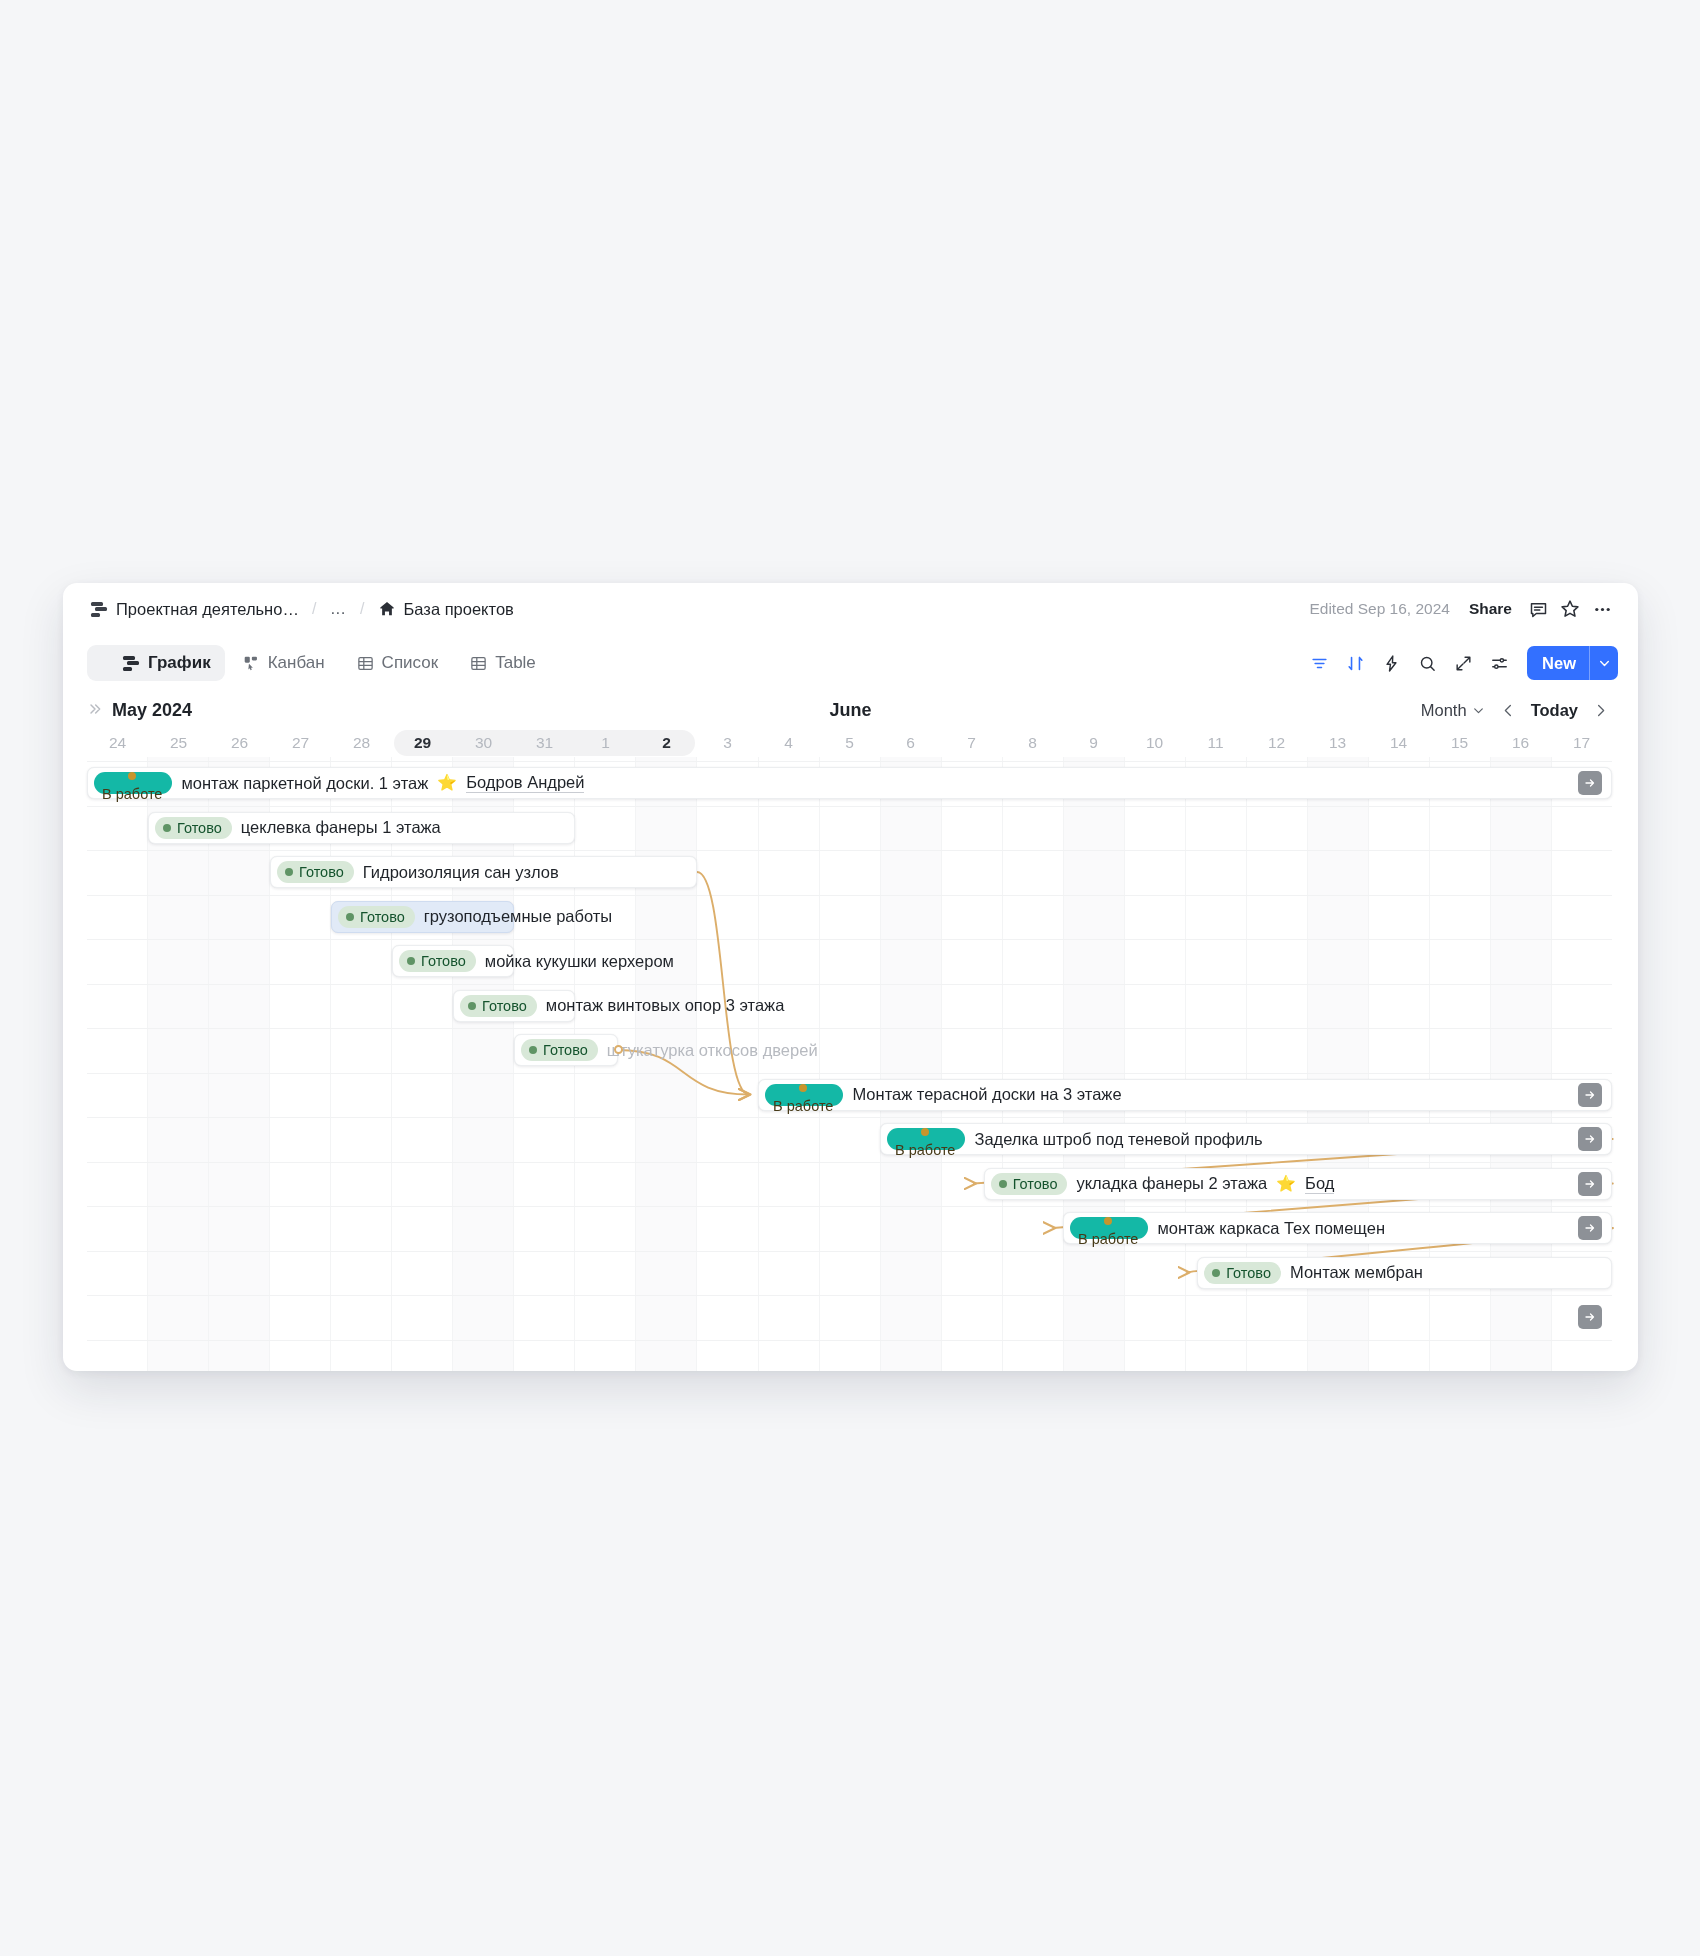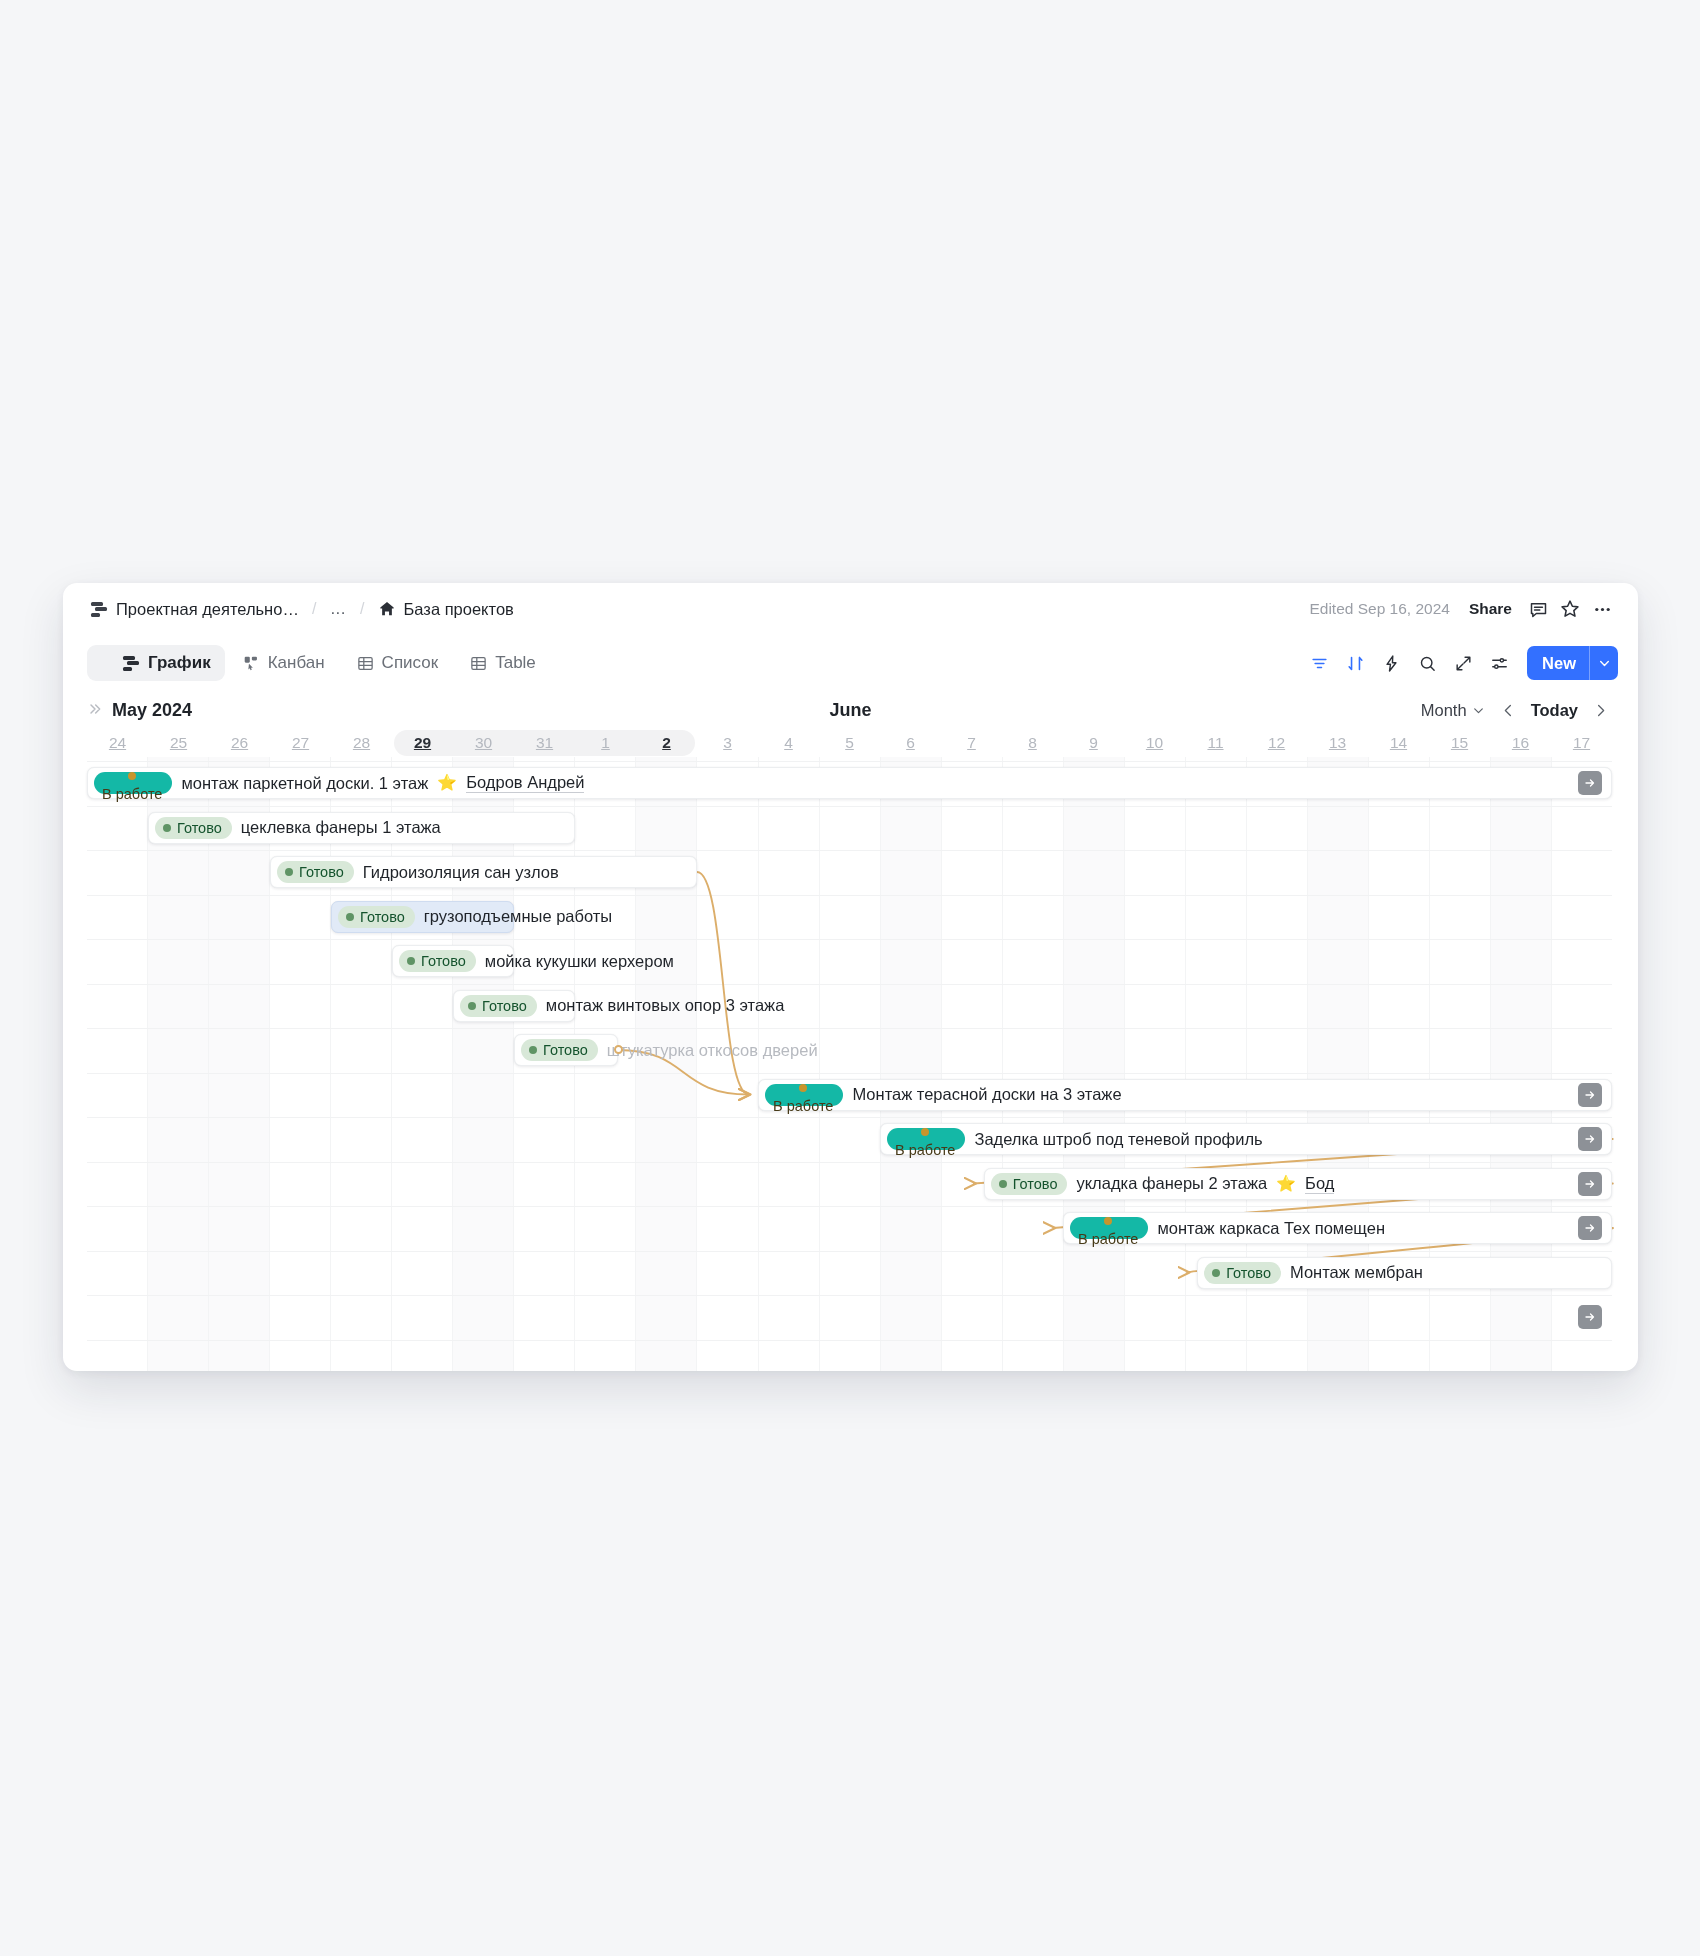--- a/index.html
+++ b/index.html
@@ -140,21 +140,21 @@
   }
   .day {
     flex:1 1 0; display:flex; align-items:center; justify-content:center;
     font-size:15.5px; color:#b4b8bf; position:relative;
   }
   .day.strong { color:#2b2f36; font-weight:700; }
   #today-pill {
     position:absolute; top:1px; height:26px; border-radius:13px;
     background:#f2f2f3; z-index:0;
   }
-  .day span { position:relative; z-index:1;text-decoration:underline; }
+  .day span { position:relative; z-index:1; }
 
   #grid-body { position:absolute; left:24px; right:26px; top:28px; bottom:0; }
   #cols { position:absolute; inset:0; display:flex; }
   .col { flex:1 1 0; border-right:1px solid #f3f4f5; }
   .col.shade { background:#fafafb; }
   .col:last-child { border-right:none; }
 
   
   #rows { position:absolute; inset:0; }
   .rowline { position:absolute; left:0; right:0; height:1px; background:#f1f2f3; }

